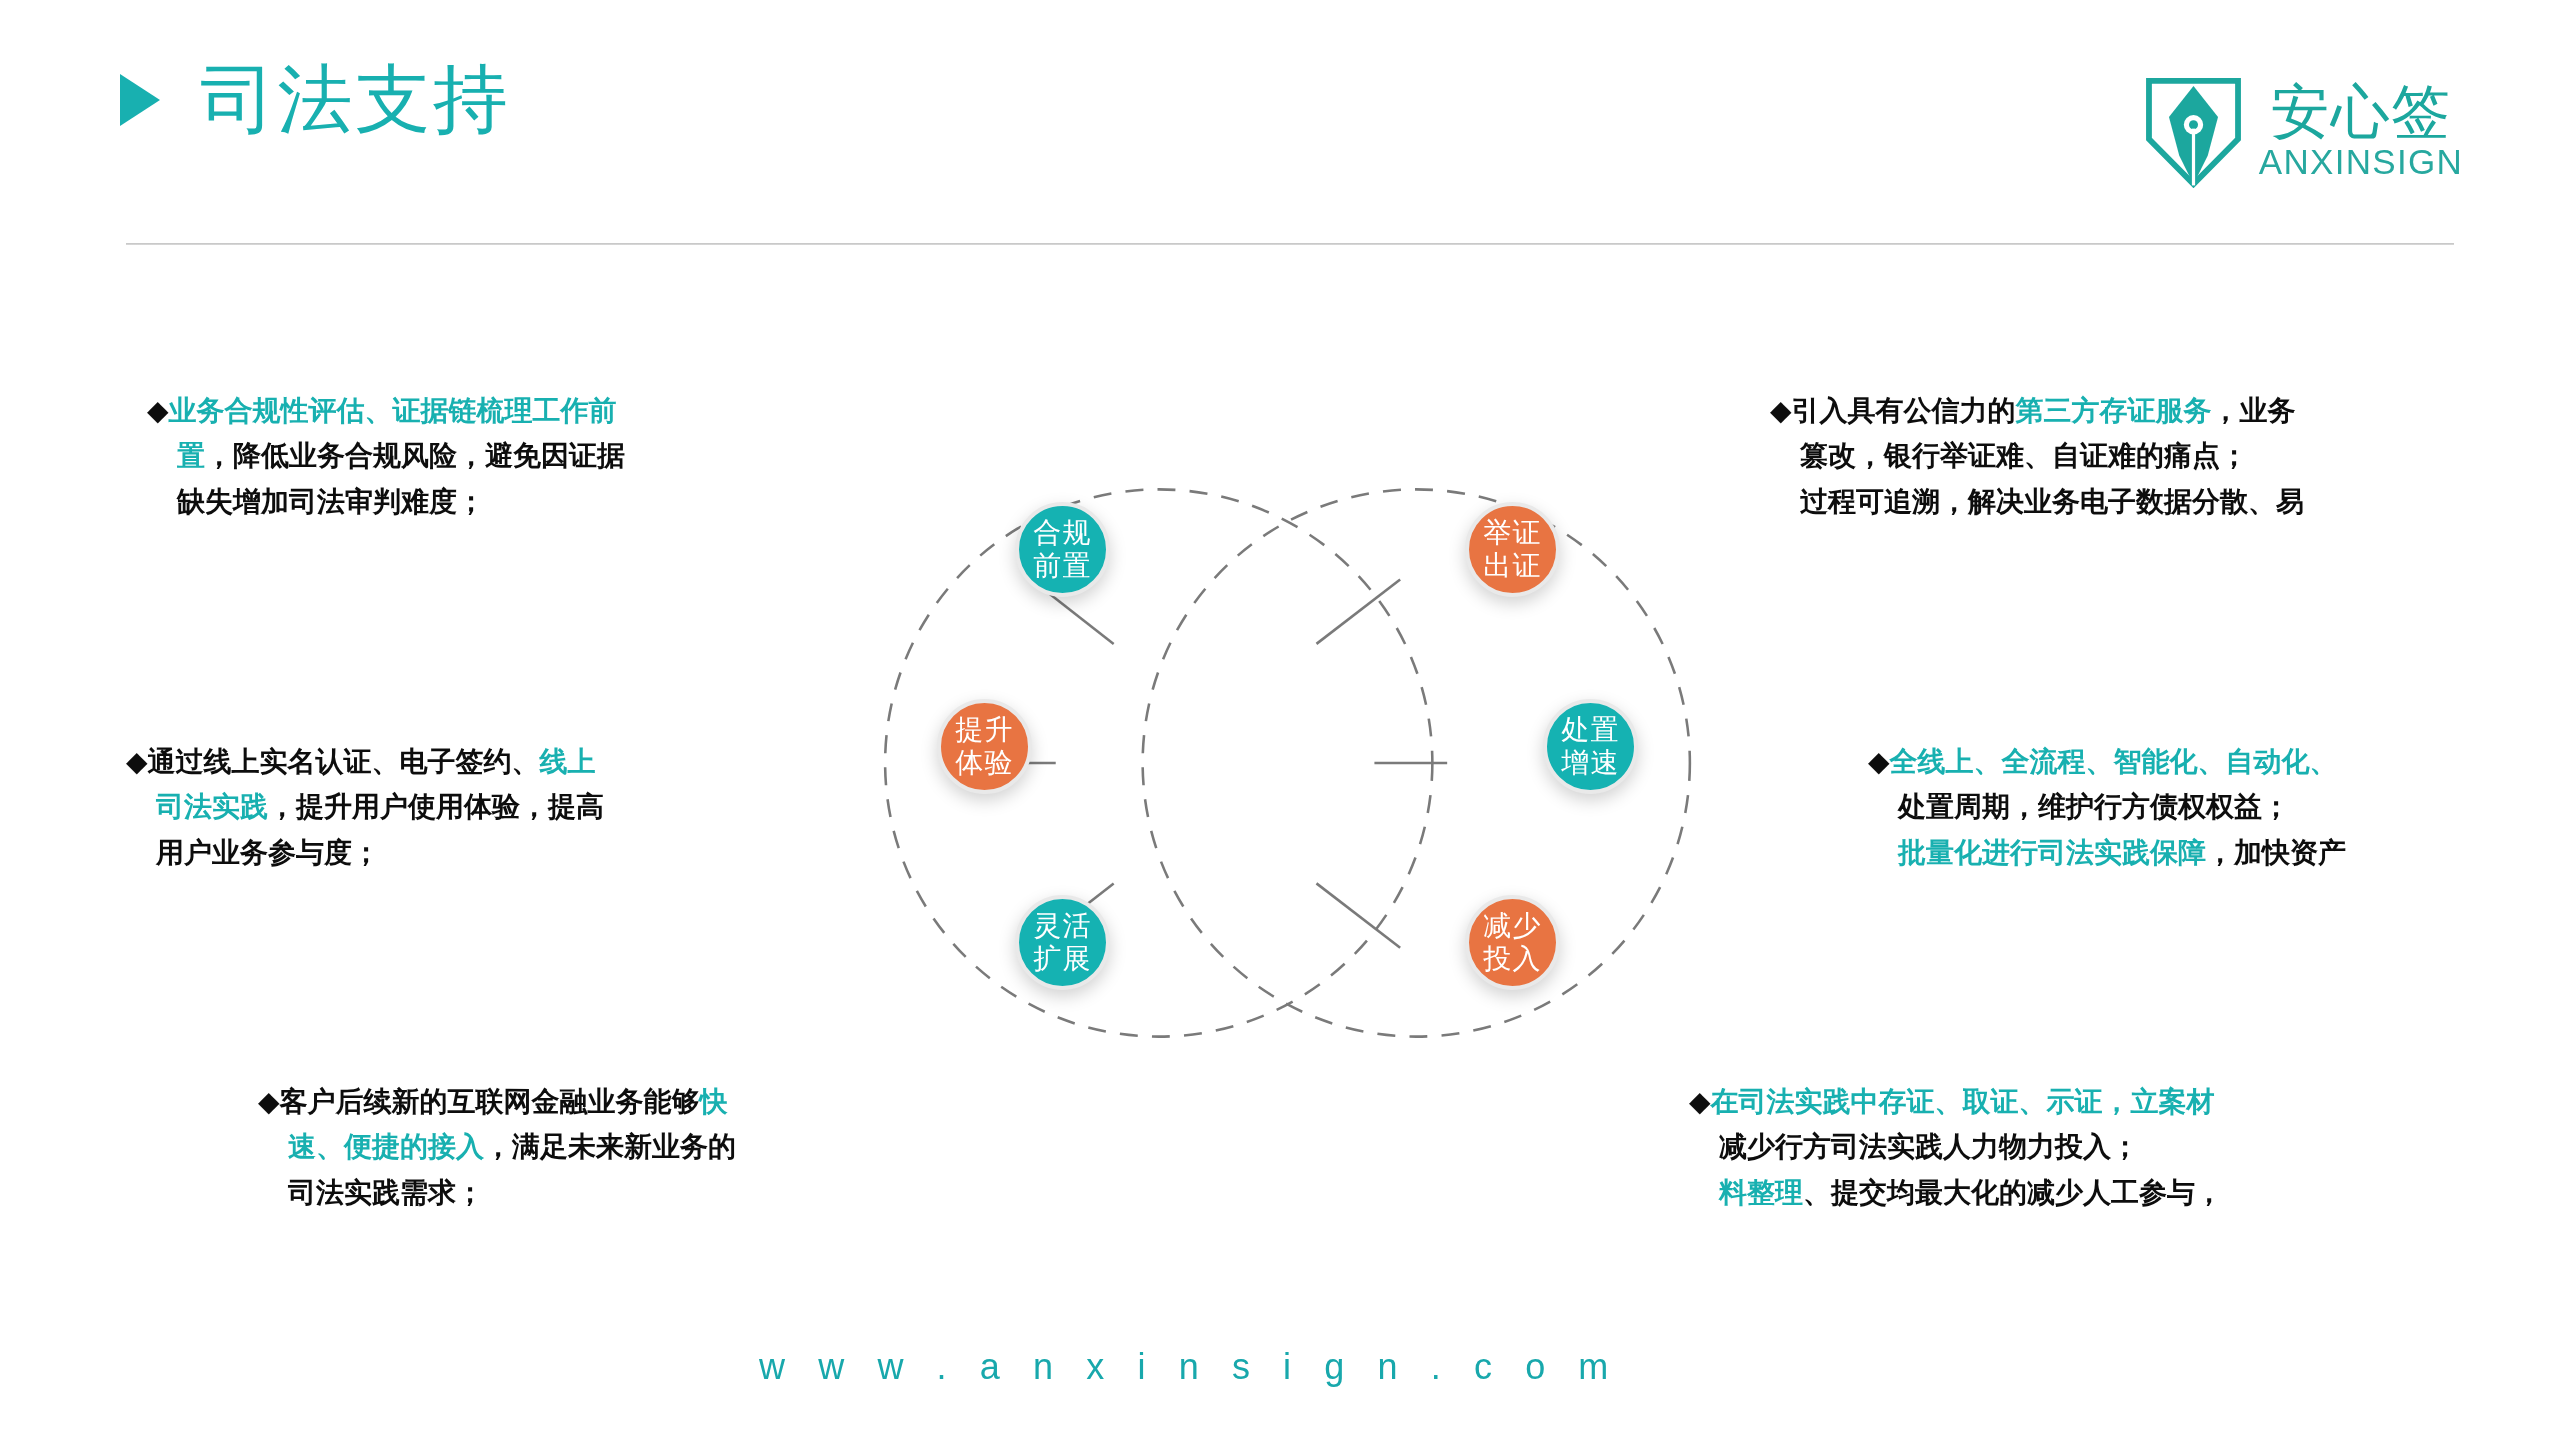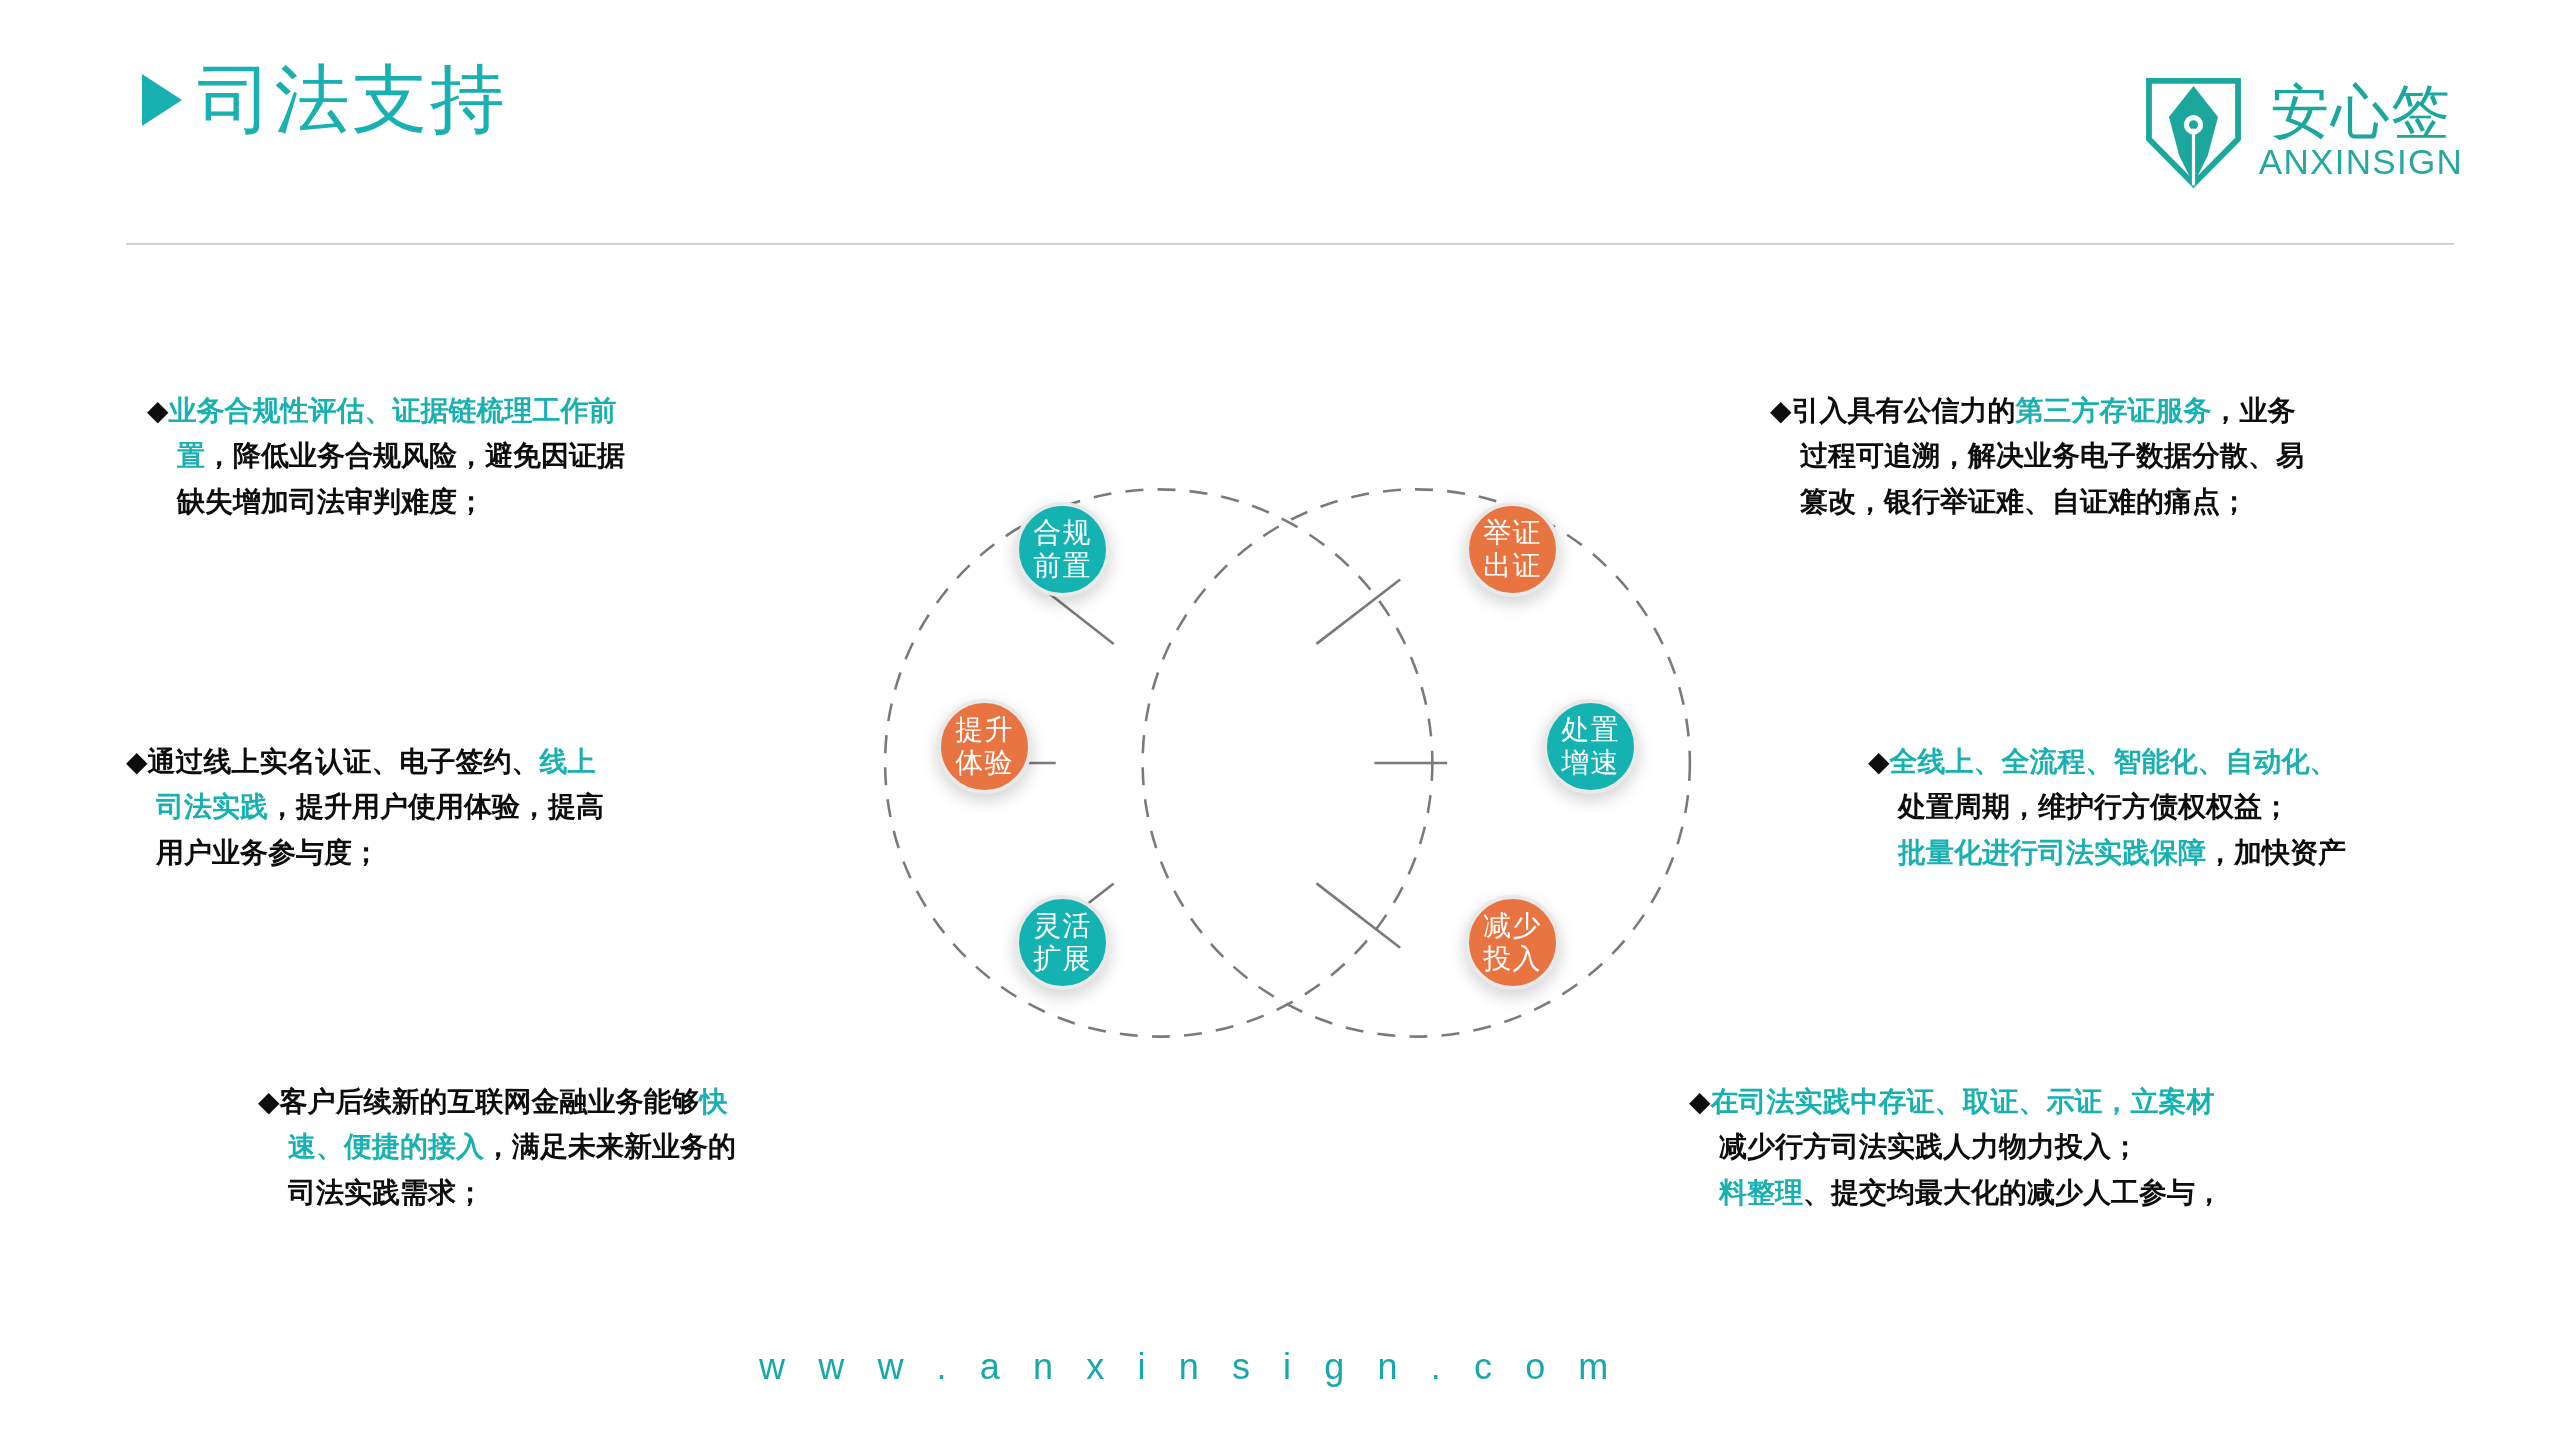--- a/index.html
+++ b/index.html
@@ -6,22 +6,22 @@
   html,body { background:#ffffff; }
   body {
     width:2576px; height:1449px;
     font-family:"Liberation Sans","DejaVu Sans",sans-serif;
     position:relative; overflow:hidden;
   }
 
   
   #header { position:absolute; left:0; top:0; width:2576px; height:232px; }
   #title-group {
-    position:absolute; left:142px; top:62px;
-    display:flex; align-items:center; gap:15px;
+    position:absolute; left:120px; top:62px;
+    display:flex; align-items:center; gap:40px;
   }
   #title-arrow {
     width:0; height:0;
     border-left:40px solid #18B0B0;
     border-top:26px solid transparent;
     border-bottom:26px solid transparent;
   }
   #page-title {
     font-family:"DejaVu Sans","Liberation Sans",sans-serif;
     font-size:75px; line-height:1;
@@ -161,22 +161,22 @@
 </div>
 
 <div class="callout" id="callout-3">
   <span class="bullet">◆</span><span>客户后续新的互联网金融业务能够</span><span class="hl">快</span>
   <span class="ind"><span class="hl">速、便捷的接入</span><span>，满足未来新业务的</span></span>
   <span class="ind">司法实践需求；</span>
 </div>
 
 <div class="callout" id="callout-4">
   <span class="bullet">◆</span><span>引入具有公信力的</span><span class="hl">第三方存证服务</span><span>，业务</span>
+  <span class="ind">篡改，银行举证难、自证难的痛点；</span>
   <span class="ind">过程可追溯，解决业务电子数据分散、易</span>
-  <span class="ind">篡改，银行举证难、自证难的痛点；</span>
 </div>
 
 <div class="callout" id="callout-5">
   <span class="bullet hl">◆</span><span class="hl">全线上、全流程、智能化、自动化、</span>
   <span class="ind">处置周期，维护行方债权权益；</span>
   <span class="ind"><span class="hl">批量化进行司法实践保障</span><span>，加快资产</span></span>
 </div>
 
 <div class="callout" id="callout-6">
   <span class="bullet hl">◆</span><span class="hl">在司法实践中存证、取证、示证，立案材</span>

